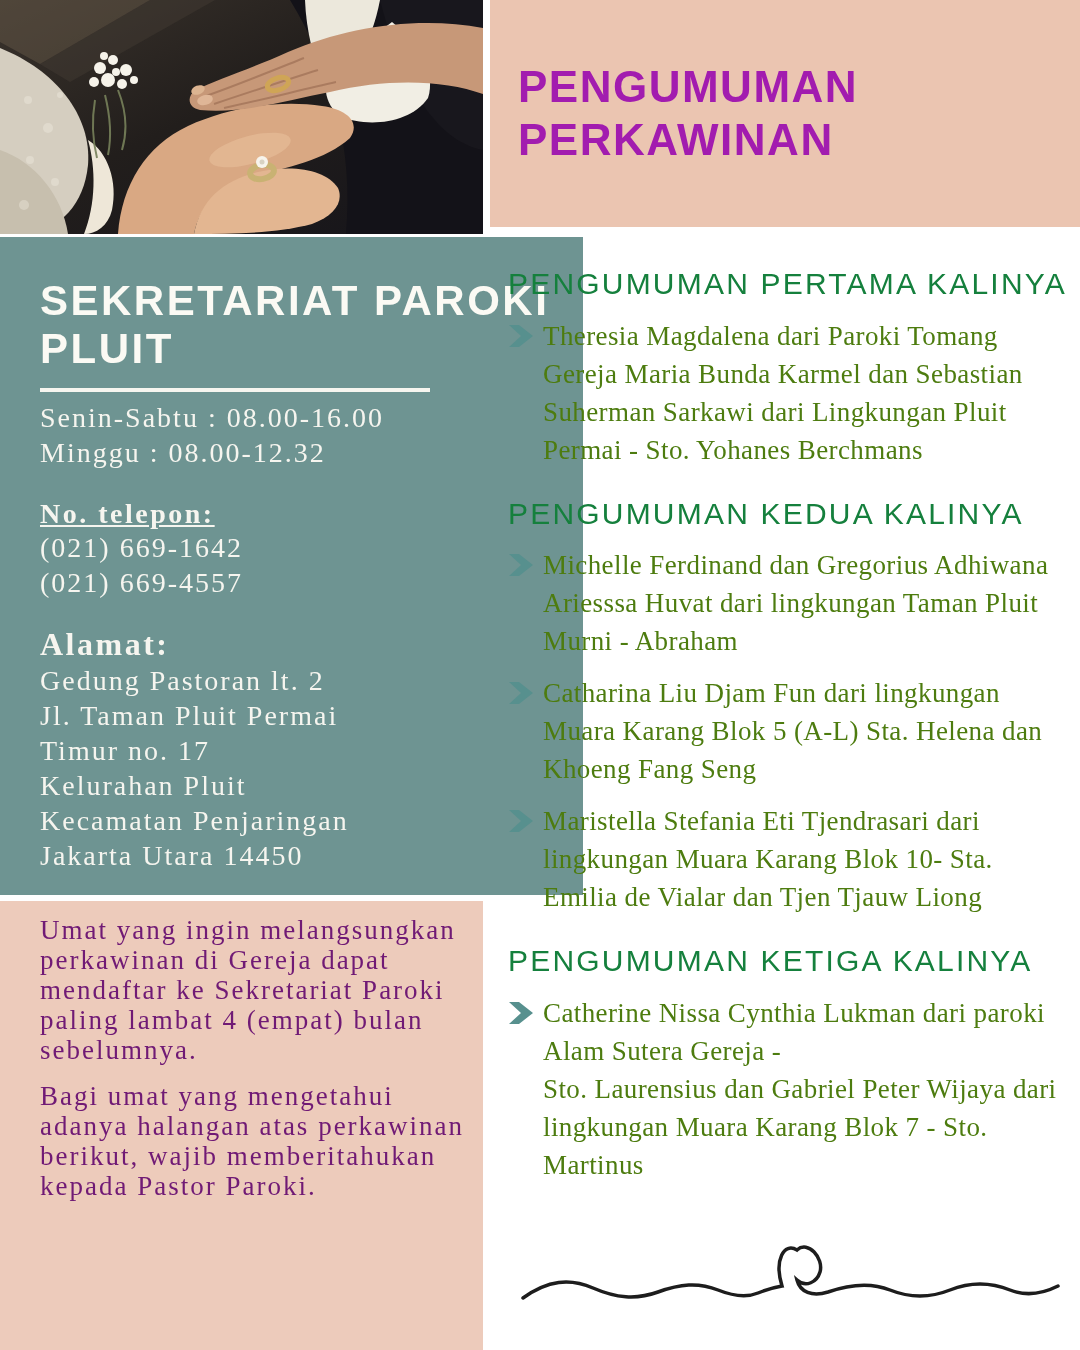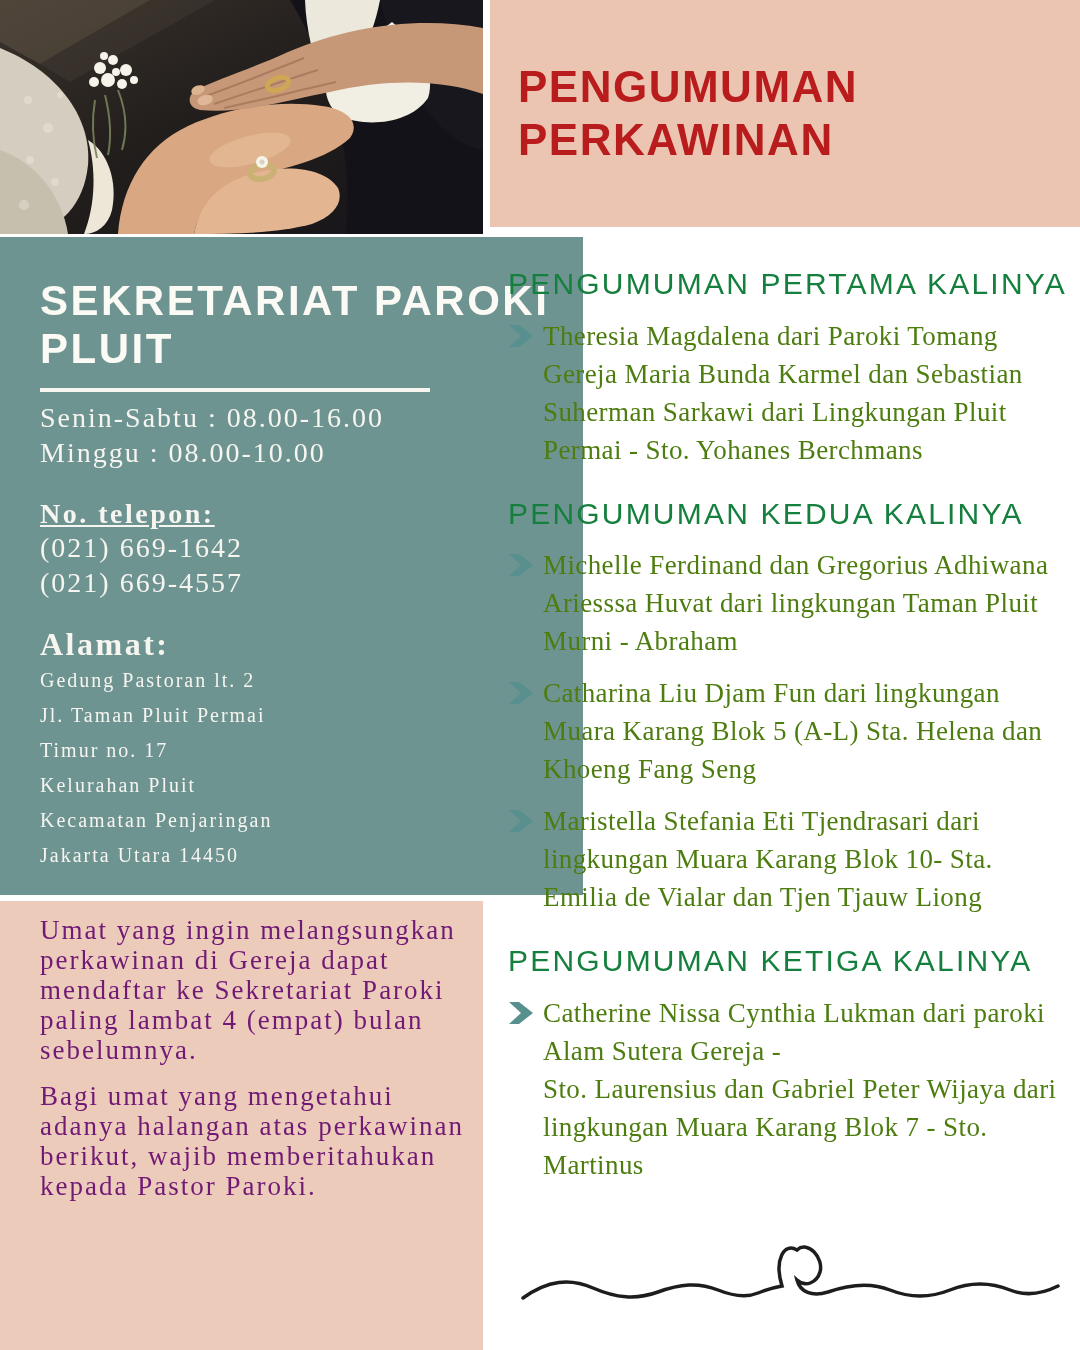--- a/index.html
+++ b/index.html
@@ -11,38 +11,38 @@
   .photo{position:absolute;left:0;top:0;width:483px;height:234px;}
   .photo svg{display:block;width:100%;height:100%;}
   
   .title-block{
     position:absolute;left:490px;top:0;width:590px;height:227px;
     background:#ebc5b1;display:flex;align-items:center;box-sizing:border-box;
     padding-left:28px;padding-right:30px;
   }
   .main-title{
     font-weight:bold;font-size:44px;line-height:1.2;letter-spacing:1.5px;
-    color:#b91c1c;
+    color:#a21caf;
   }
   
   .teal-block{
     position:absolute;left:0;top:237px;width:583px;height:658px;background:#6e9492;
     box-sizing:border-box;padding:0 10px 1px 40px;color:#f6f5ef;
   }
   .side-title{
     font-weight:bold;font-size:42px;line-height:1.15;letter-spacing:2.5px;
     color:#fbfaf4;margin-top:40px;
   }
   .side-rule{width:390px;height:4px;background:#f6f5ef;margin-top:14px;}
   .serif{font-family:"Liberation Serif", serif;}
   .hours{margin-top:8px;font-size:28px;line-height:35px;letter-spacing:2px;}
   .tel-label{margin-top:28px;font-size:28px;font-weight:bold;letter-spacing:2.5px;text-decoration:underline;}
   .tel-line{font-size:28px;line-height:35px;letter-spacing:2px;}
   .addr-label{margin-top:26px;font-size:32px;font-weight:bold;letter-spacing:2.5px;}
-  .addr-line{font-size:20px;line-height:35px;letter-spacing:2px;}
+  .addr-line{font-size:28px;line-height:35px;letter-spacing:2px;}
   
   .pink-block{
     position:absolute;left:0;top:901px;width:483px;height:449px;background:#edcbbb;
     box-sizing:border-box;padding:14px 12px 0 40px;color:#701a75;
   }
   .note-para{font-size:27px;line-height:30px;letter-spacing:2px;}
   .note-para + .note-para{margin-top:16px;}
   
   .content{
     position:absolute;left:490px;top:227px;width:590px;box-sizing:border-box;
@@ -137,21 +137,21 @@
 
   <div class="title-block">
     <div class="main-title">PENGUMUMAN PERKAWINAN</div>
   </div>
 
   <div class="teal-block">
     <div class="side-title">SEKRETARIAT PAROKI PLUIT</div>
     <div class="side-rule"></div>
     <div class="hours serif">
       <div>Senin-Sabtu : 08.00-16.00</div>
-      <div>Minggu : 08.00-10.00</div>
+      <div>Minggu : 08.00-12.32</div>
     </div>
     <div class="tel-label serif">No. telepon:</div>
     <div class="tel-line serif">(021) 669-1642</div>
     <div class="tel-line serif">(021) 669-4557</div>
     <div class="addr-label serif">Alamat:</div>
     <div class="addr-line serif">Gedung Pastoran lt. 2</div>
     <div class="addr-line serif">Jl. Taman Pluit Permai</div>
     <div class="addr-line serif">Timur no. 17</div>
     <div class="addr-line serif">Kelurahan Pluit</div>
     <div class="addr-line serif">Kecamatan Penjaringan</div>

